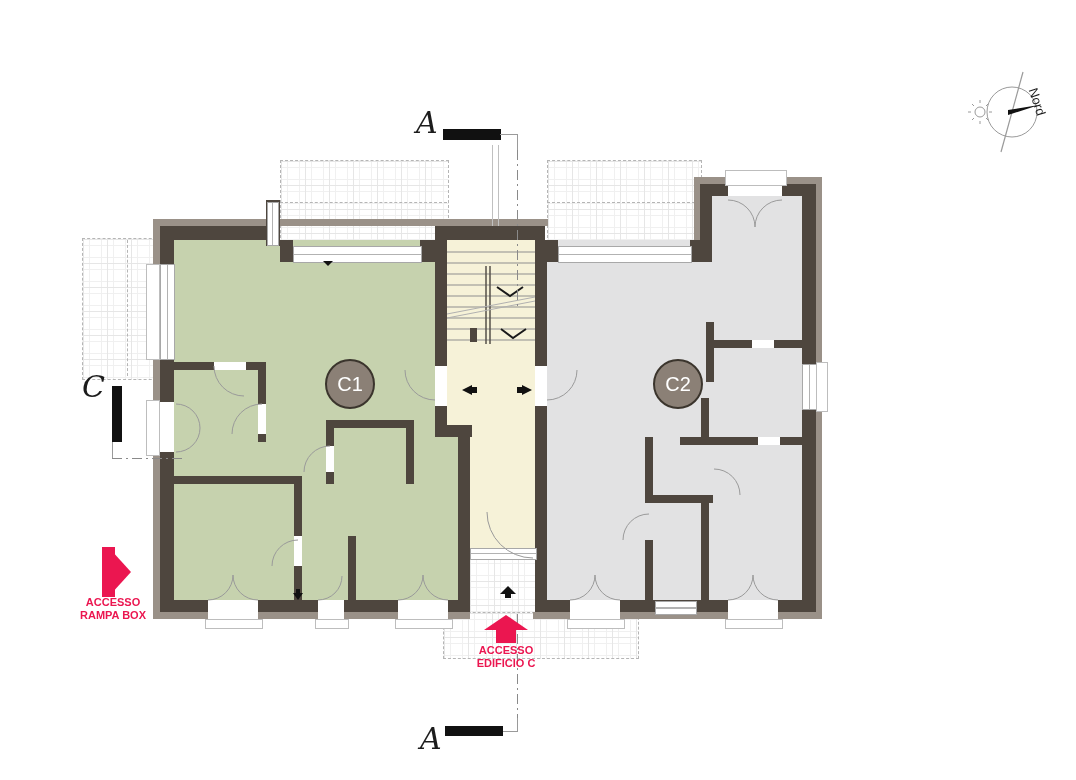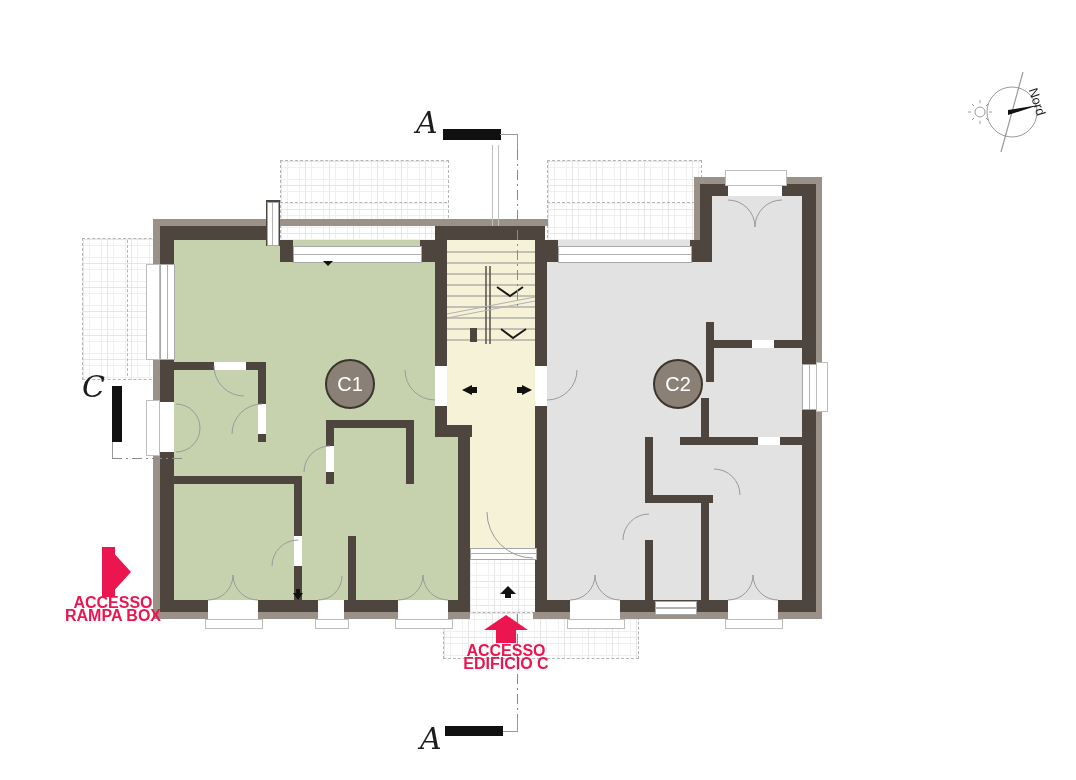--- a/index.html
+++ b/index.html
@@ -30,21 +30,21 @@
   .dashdot-h{position:absolute;height:1px;
     background-image:repeating-linear-gradient(90deg,#8a8a8a 0 10px,transparent 10px 14px,#8a8a8a 14px 16px,transparent 16px 20px);}
   .dashline-h{position:absolute;height:0;border-top:1px dashed #b5b5b5;}
   .dashline-v{position:absolute;width:0;border-left:1px dashed #b5b5b5;}
   .thin{position:absolute;background:#9a9a9a;}
   .secbar{position:absolute;background:#111111;}
   .secletter{position:absolute;color:#1c1c1c;font-family:"DejaVu Serif","Liberation Serif",serif;
     font-style:italic;font-size:30px;line-height:30px;}
   .unit-badge{position:absolute;width:46px;height:46px;border-radius:50%;background:#8b8076;
     border:2px solid #3b352d;color:#fff;font-size:20px;display:flex;align-items:center;justify-content:center;}
-  .red-label{position:absolute;color:#eb1650;font-size:16px;line-height:13px;font-weight:700;
+  .red-label{position:absolute;color:#eb1650;font-size:11px;line-height:13px;font-weight:700;
     text-align:center;letter-spacing:0px;}
   .red{background:#eb1650;}
   .nord{position:absolute;color:#1c1c1c;font-size:13px;transform:rotate(72deg);transform-origin:left top;}
   svg{position:absolute;left:0;top:0;}
 </style>
 </head>
 <body>
 
 <div class="plan">
 

